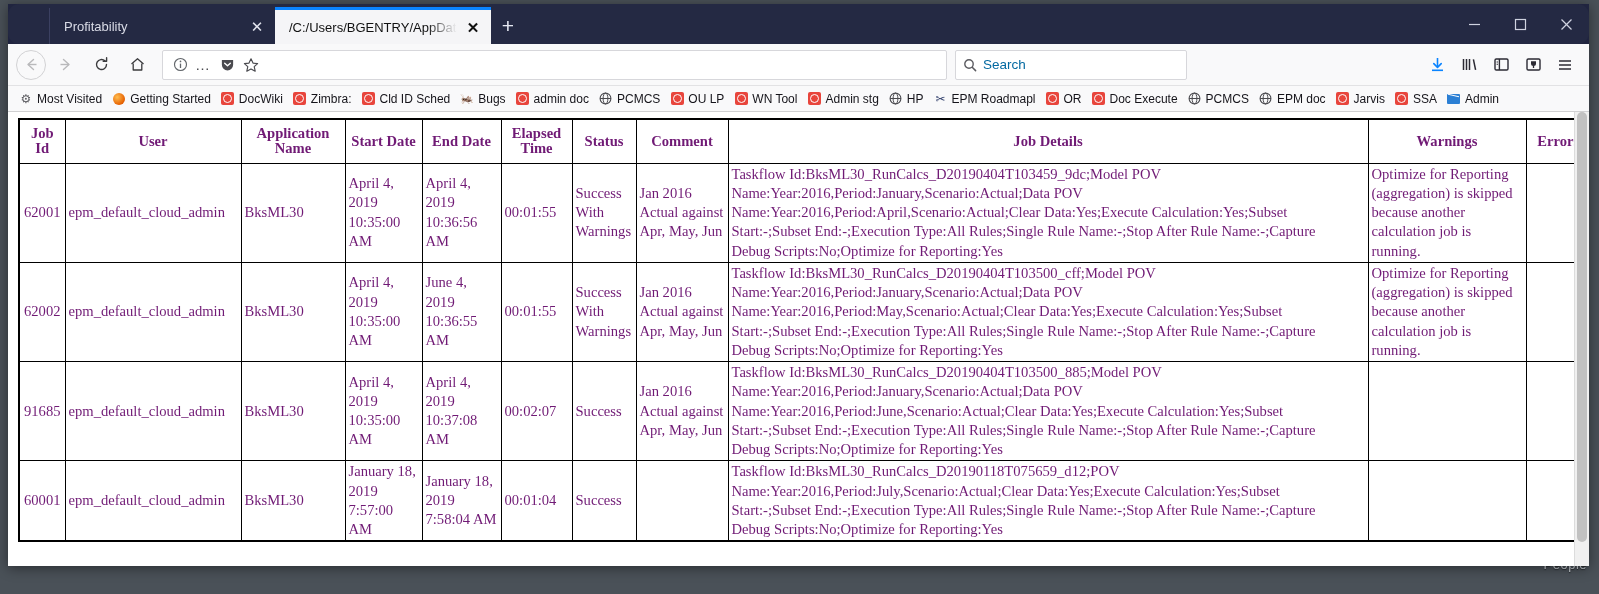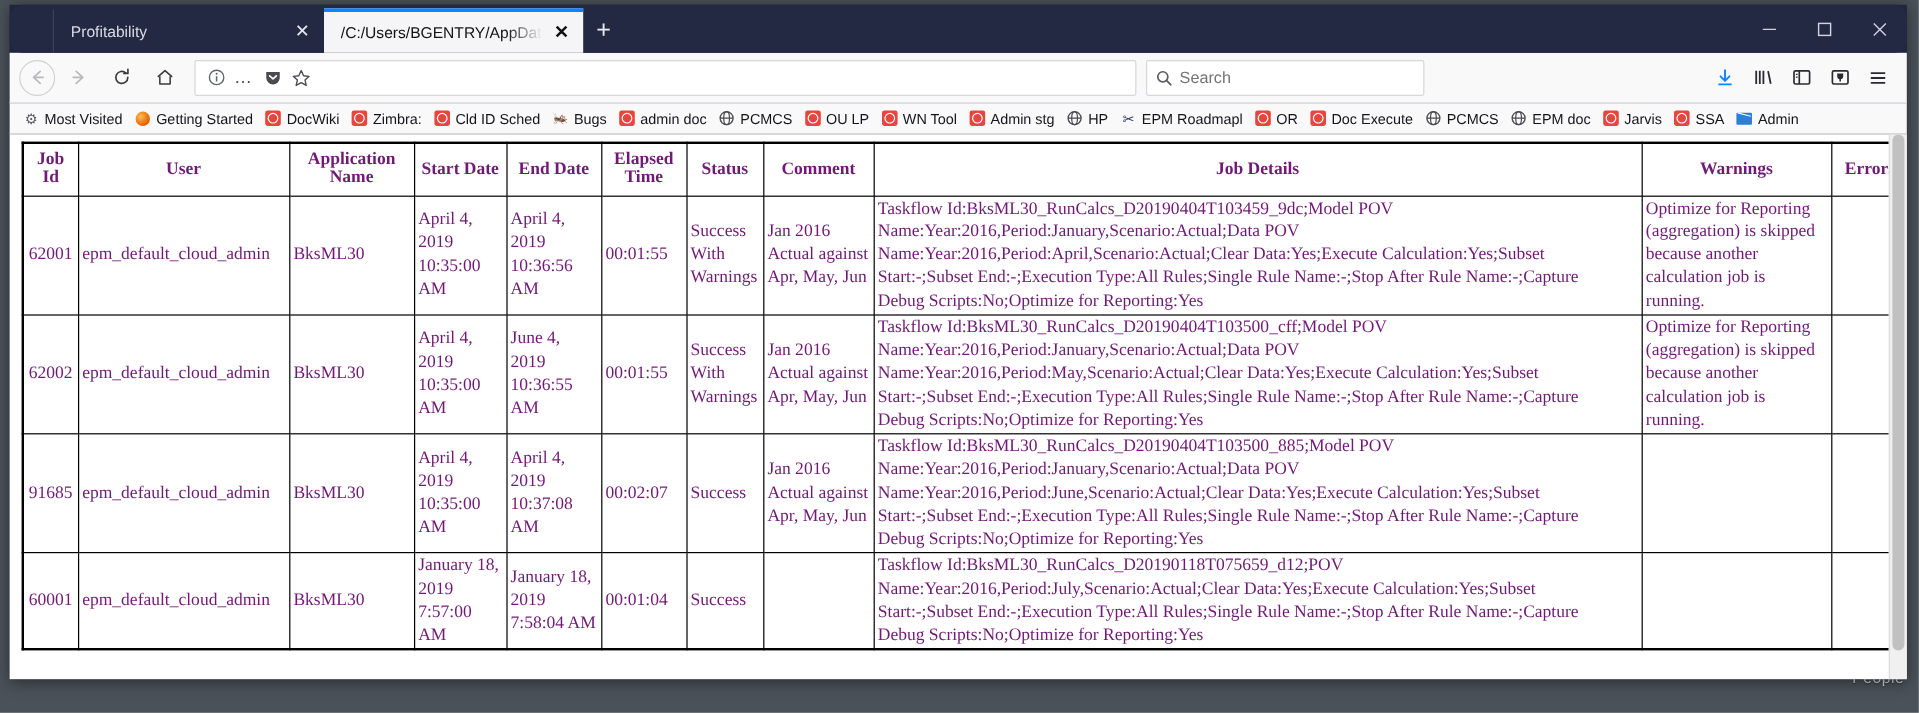--- a/index.html
+++ b/index.html
@@ -32,21 +32,21 @@
     flex-direction: column;
     box-shadow: 0 2px 12px rgba(0,0,0,.45);
   }
   
   #tab-strip {
     height: 40px;
     background: #242943;
     display: flex;
     align-items: flex-end;
     position: relative;
-    padding-left: 8px;
+    padding-left: 13px;
     border-radius: 11px;
   }
   .win-drag-handle {
     width: 28px; height: 40px;
   }
   .tab {
     height: 36px;
     display: flex;
     align-items: center;
     padding: 0 8px 0 14px;
@@ -165,21 +165,21 @@
     background: #fff;
     border: 1px solid #d7d7db;
     border-radius: 2px;
     display: flex;
     align-items: center;
     padding: 0 7px;
     flex: 0 0 auto;
   }
   #search-placeholder {
     font-size: 13.5px;
-    color: #737373;
+    color: #0369a1;
     padding-left: 6px;
   }
   #toolbar-right {
     display: flex;
     align-items: center;
     margin-left: auto;
     padding-left: 6px;
   }
   .tb-icon {
     width: 32px; height: 32px;

